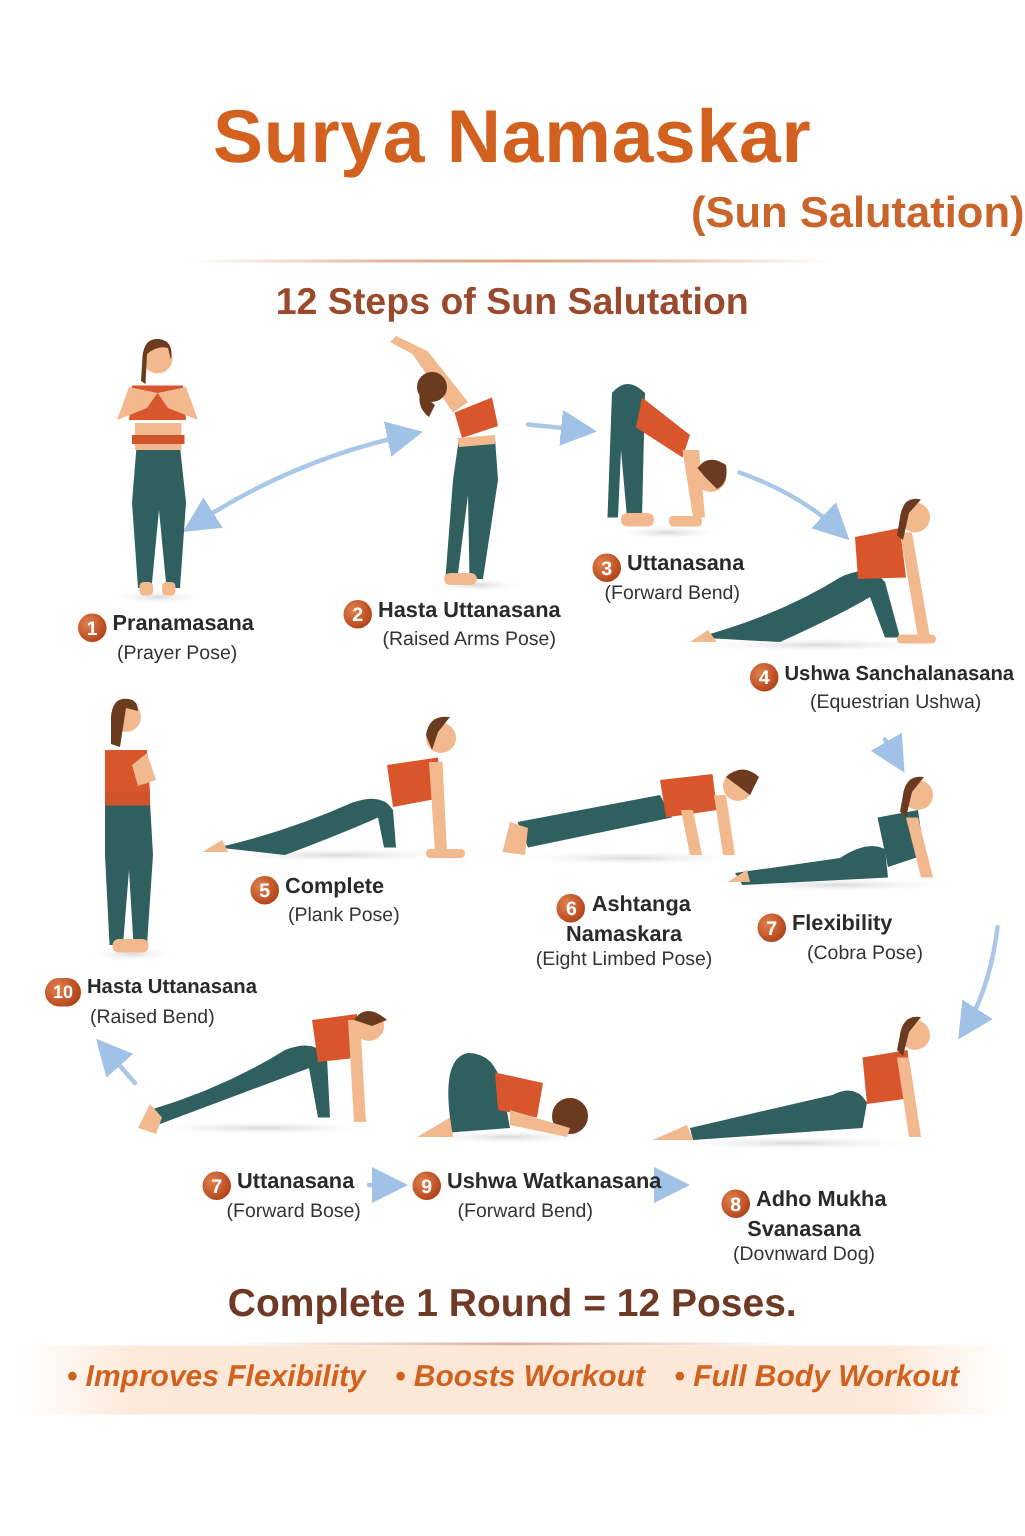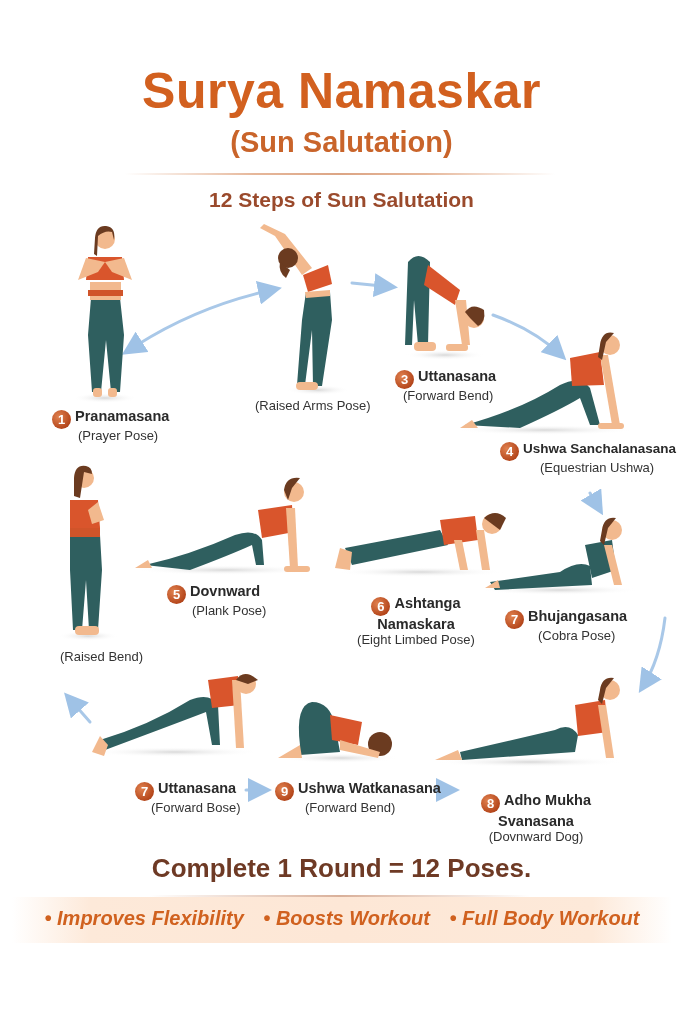--- a/index.html
+++ b/index.html
@@ -1,25 +1,25 @@
 <!DOCTYPE html>
 <html><head>
 <meta charset="utf-8">
 <style>
   html, body { margin: 0; padding: 0; }
   body { width: 683px; height: 1024px; background: #ffffff; position: relative; overflow: hidden;
          font-family: "Liberation Sans", "DejaVu Sans", sans-serif; }
   .abs { position: absolute; }
   .title { left: 0; width: 683px; top: 66px; text-align: center; font-size: 50px; font-weight: bold;
            color: #d2601f; letter-spacing: 0.5px; line-height: 1; }
-  .subtitle { left: 0; width: 683px; top: 128px; text-align: center; font-size: 29px; font-weight: bold;
+  .subtitle { left: 0; width: 683px; top: 128px; text-align: right; font-size: 29px; font-weight: bold;
               color: #c9642a; line-height: 1; }
   .divider { left: 125px; width: 430px; top: 173px; height: 2px;
              background: linear-gradient(90deg, rgba(220,170,140,0) 0%, #e6b79a 30%, #dca585 50%, #e6b79a 70%, rgba(220,170,140,0) 100%); }
-  .steps-heading { left: 0; width: 683px; top: 189px; text-align: center; font-size: 21px; font-weight: bold;
+  .steps-heading { left: 0; width: 683px; top: 189px; text-align: center; font-size: 25px; font-weight: bold;
                    color: #9a4a2c; line-height: 1; }
   .label { position: absolute; line-height: 1.15; color: #2b2b2b; }
   .label .name { font-weight: bold; font-size: 14.5px; color: #2a2a2a; white-space: nowrap; }
   .label .sub { font-size: 13px; color: #333; white-space: nowrap; }
   .badge { display: inline-block; width: 19px; height: 19px; border-radius: 50%;
            background: radial-gradient(circle at 35% 35%, #e0814f, #b5471c 70%, #8f3512);
            color: #fff; font-weight: bold; font-size: 13px; text-align: center; line-height: 19px;
            vertical-align: -3px; margin-right: 4px; }
   .badge.wide { width: 24px; border-radius: 10px; font-size: 12px; }
   .center { text-align: center; margin-top: 12px; }
@@ -186,50 +186,52 @@
     <path d="M435,760 L458,750 L462,760 Z" fill="#f2b98e"></path>
   </g>
 </svg>
 
 <div class="label" style="left:52px;top:408px">
   <div class="name"><span class="badge">1</span><span>Pranamasana</span></div>
   <div class="sub" style="padding-left:26px">(Prayer Pose)</div>
 </div>
 
 <div class="label" style="left:229px;top:399px">
+  <div class="name"><span class="badge">2</span><span>Hasta Uttanasana</span></div>
   <div class="sub" style="padding-left:26px">(Raised Arms Pose)</div>
 </div>
 
 <div class="label" style="left:395px;top:368px">
   <div class="name"><span class="badge">3</span><span>Uttanasana</span></div>
   <div class="sub" style="padding-left:8px">(Forward Bend)</div>
 </div>
 
 <div class="label" style="left:500px;top:441px">
   <div class="name" style="font-size:13.5px"><span class="badge">4</span><span>Ushwa Sanchalanasana</span></div>
   <div class="sub" style="padding-left:40px">(Equestrian Ushwa)</div>
 </div>
 
 <div class="label" style="left:167px;top:583px">
-  <div class="name"><span class="badge">5</span><span>Dovnward</span></div>
+  <div class="name"><span class="badge">5</span><span>Complete</span></div>
   <div class="sub" style="padding-left:25px">(Plank Pose)</div>
 </div>
 
 <div class="label center" style="left:350px;top:583px;width:132px">
   <div class="name"><span class="badge">6</span><span>Ashtanga</span></div>
   <div class="name">Namaskara</div>
   <div class="sub">(Eight Limbed Pose)</div>
 </div>
 
 <div class="label" style="left:505px;top:608px">
-  <div class="name"><span class="badge">7</span><span>Bhujangasana</span></div>
+  <div class="name"><span class="badge">7</span><span>Flexibility</span></div>
   <div class="sub" style="padding-left:33px">(Cobra Pose)</div>
 </div>
 
 <div class="label" style="left:30px;top:650px">
+  <div class="name" style="font-size:13.5px"><span class="badge wide">10</span><span>Hasta Uttanasana</span></div>
   <div class="sub" style="padding-left:30px">(Raised Bend)</div>
 </div>
 
 <div class="label" style="left:135px;top:780px">
   <div class="name"><span class="badge">7</span><span>Uttanasana</span></div>
   <div class="sub" style="padding-left:16px">(Forward Bose)</div>
 </div>
 
 <div class="label" style="left:275px;top:780px">
   <div class="name"><span class="badge">9</span><span>Ushwa Watkanasana</span></div>

